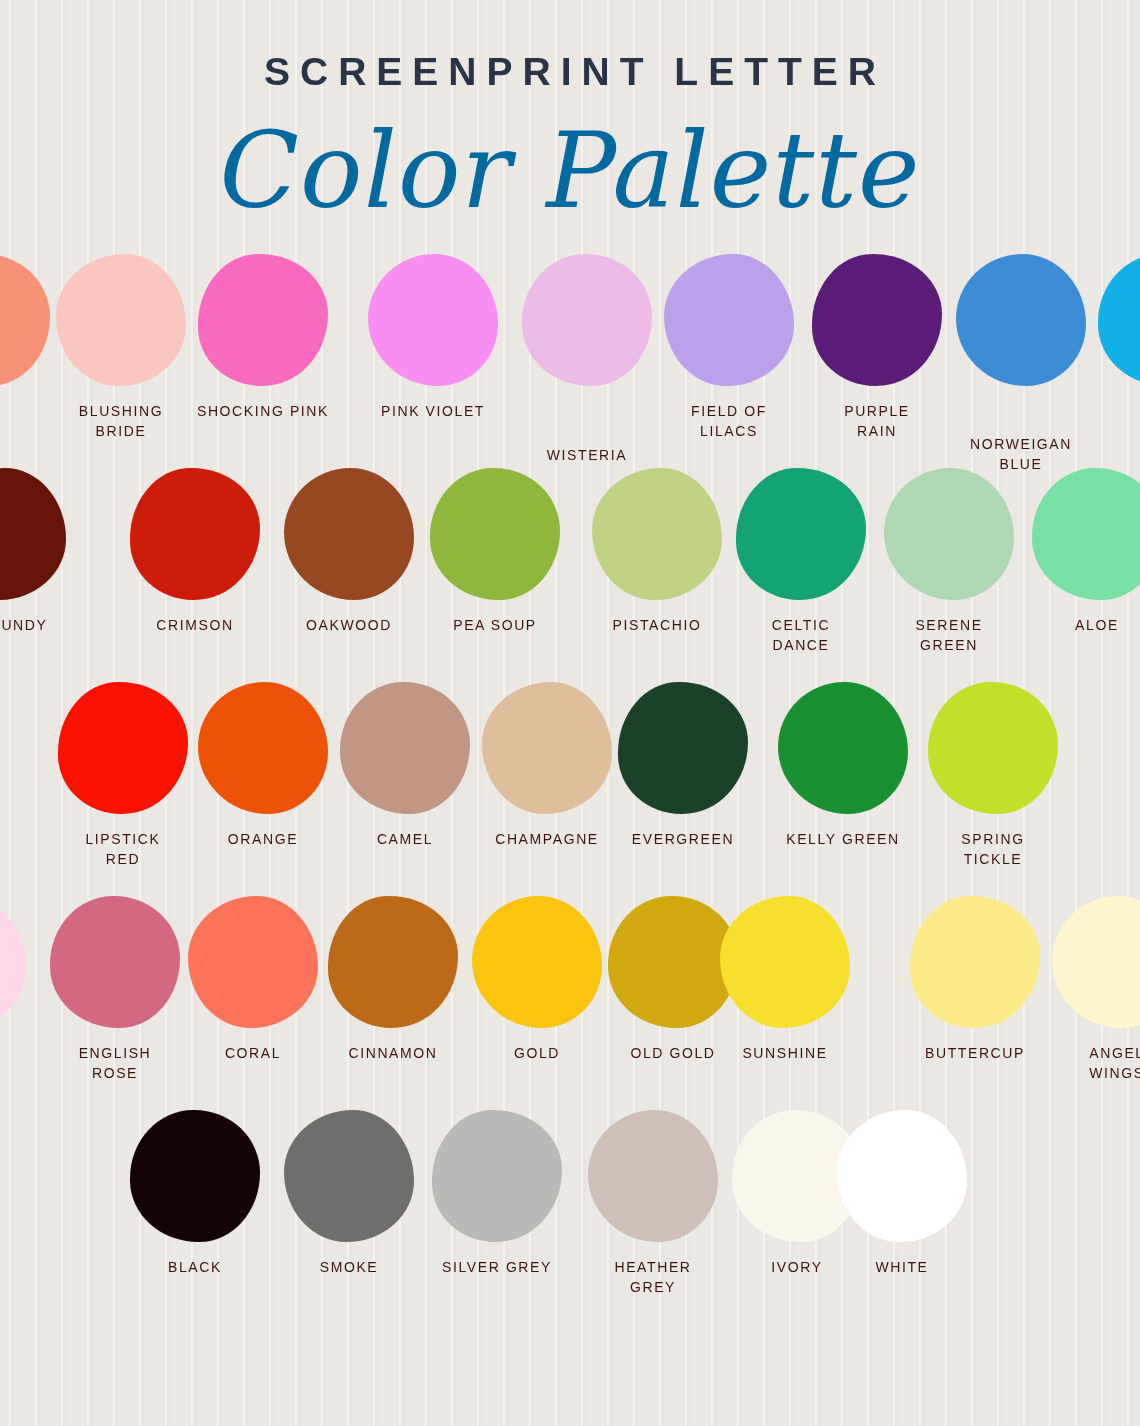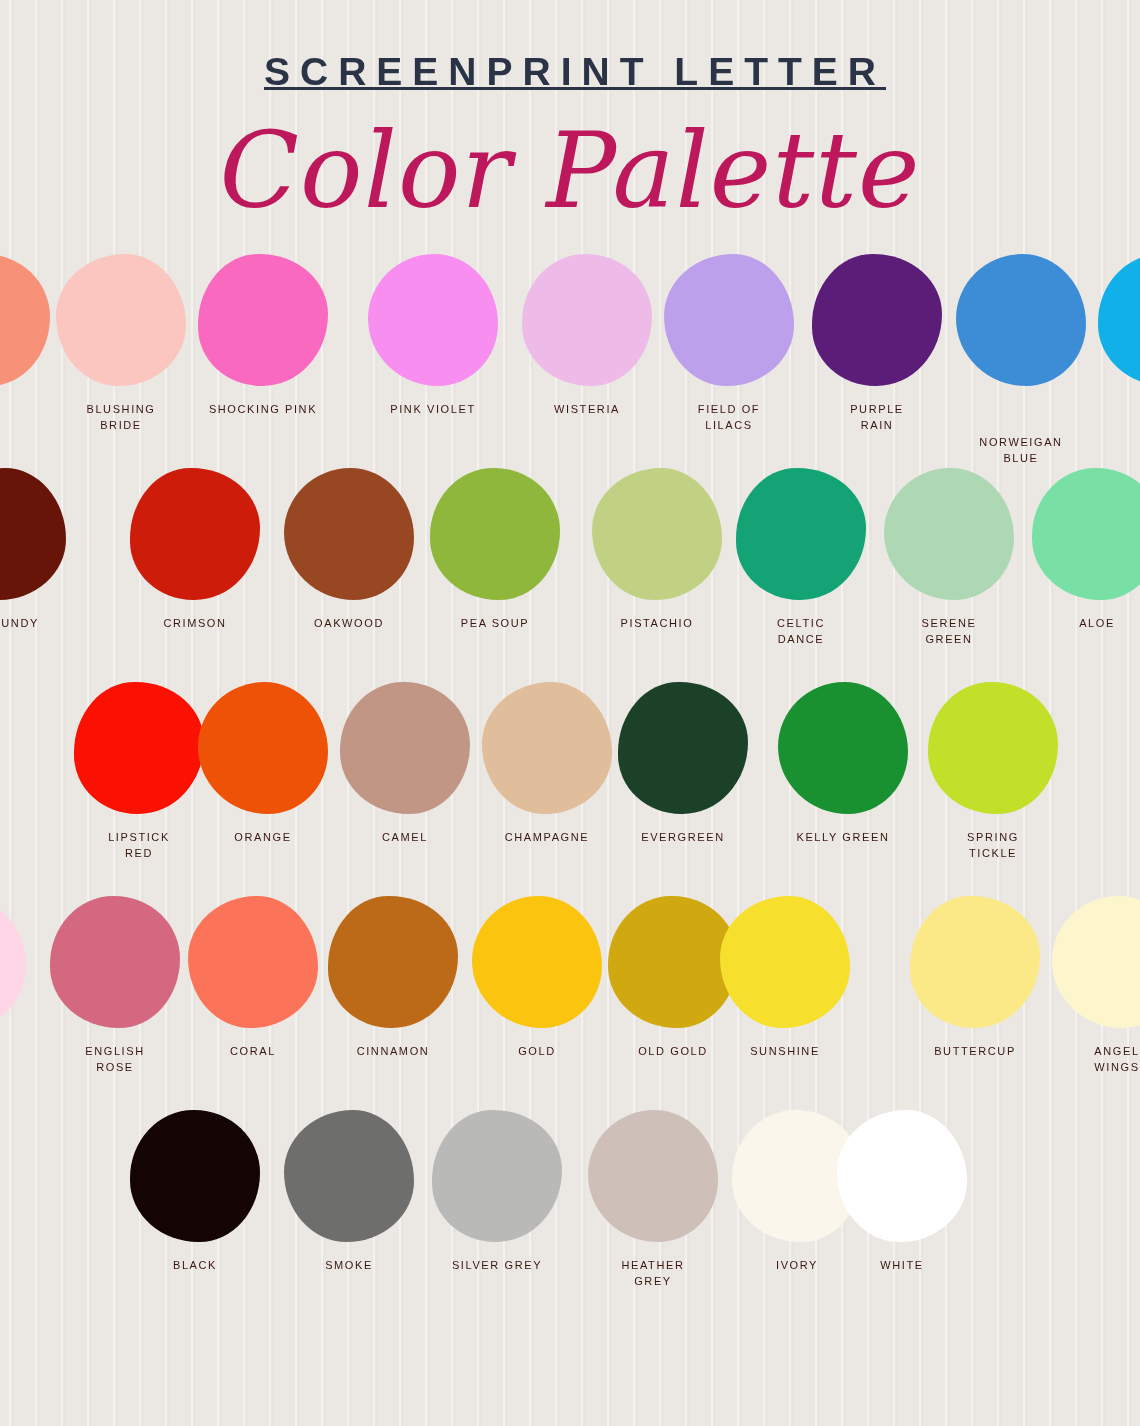--- a/index.html
+++ b/index.html
@@ -44,24 +44,23 @@
     text-align: center;
     padding-top: 52px;
   }
   .kicker {
     color: #2b3347;
     font-size: 39px;
     letter-spacing: 10px;
     font-weight: bold;
     line-height: 1;
     padding-left: 10px;
-    text-decoration: underline;
   }
   .script-title {
-    color: #be185d;
+    color: #0369a1;
     font-family: "DejaVu Serif", serif;
     font-style: italic;
     font-size: 104px;
     line-height: 1.05;
     margin-top: 26px;
     letter-spacing: 1px;
     font-weight: normal;
   }
 
   
@@ -86,21 +85,21 @@
     height: 132px;
     
     border-radius: 49% 51% 47% 53% / 52% 48% 53% 47%;
   }
   .blob.v2 { border-radius: 53% 47% 52% 48% / 47% 54% 46% 53%; }
   .blob.v3 { border-radius: 47% 53% 51% 49% / 54% 46% 55% 45%; }
   .blob.v4 { border-radius: 51% 49% 46% 54% / 49% 53% 47% 51%; }
   .caption {
     margin-top: 16px;
     color: #3a1510;
-    font-size: 11px;
+    font-size: 14px;
     letter-spacing: 1.6px;
     text-align: center;
     line-height: 1.42;
     white-space: pre-line;
     font-weight: normal;
   }
 </style>
 </head>
 <body>
 
@@ -124,21 +123,21 @@
 BRIDE</div>
         </div>
         <div class="swatch" style="left: 192px;">
           <div class="blob v3" style="background: rgb(249, 105, 192);"></div>
           <div class="caption">SHOCKING PINK</div>
         </div>
         <div class="swatch" style="left: 362px;">
           <div class="blob v4" style="background: rgb(247, 142, 240);"></div>
           <div class="caption">PINK VIOLET</div>
         </div>
-        <div class="swatch" style="left: 516px;">
+        <div class="swatch" style="left: 516px; gap: 44px;">
           <div class="blob " style="background: rgb(238, 187, 232);"></div>
           <div class="caption">WISTERIA</div>
         </div>
         <div class="swatch" style="left: 658px;">
           <div class="blob v2" style="background: rgb(189, 160, 236);"></div>
           <div class="caption">FIELD OF
 LILACS</div>
         </div>
         <div class="swatch" style="left: 806px;">
           <div class="blob v3" style="background: rgb(91, 29, 120);"></div>
@@ -184,21 +183,21 @@
           <div class="blob v4" style="background: rgb(174, 215, 180);"></div>
           <div class="caption">SERENE
 GREEN</div>
         </div>
         <div class="swatch" style="left: 1026px;">
           <div class="blob " style="background: rgb(120, 224, 164);"></div>
           <div class="caption">ALOE</div>
         </div>
       </div>
       <div class="row">
-        <div class="swatch" style="left: 68px;">
+        <div class="swatch" style="left: 52px;">
           <div class="blob v3" style="background: rgb(250, 17, 2);"></div>
           <div class="caption">LIPSTICK
 RED</div>
         </div>
         <div class="swatch" style="left: 192px;">
           <div class="blob v4" style="background: rgb(238, 82, 6);"></div>
           <div class="caption">ORANGE</div>
         </div>
         <div class="swatch" style="left: 334px;">
           <div class="blob " style="background: rgb(193, 150, 133);"></div>

